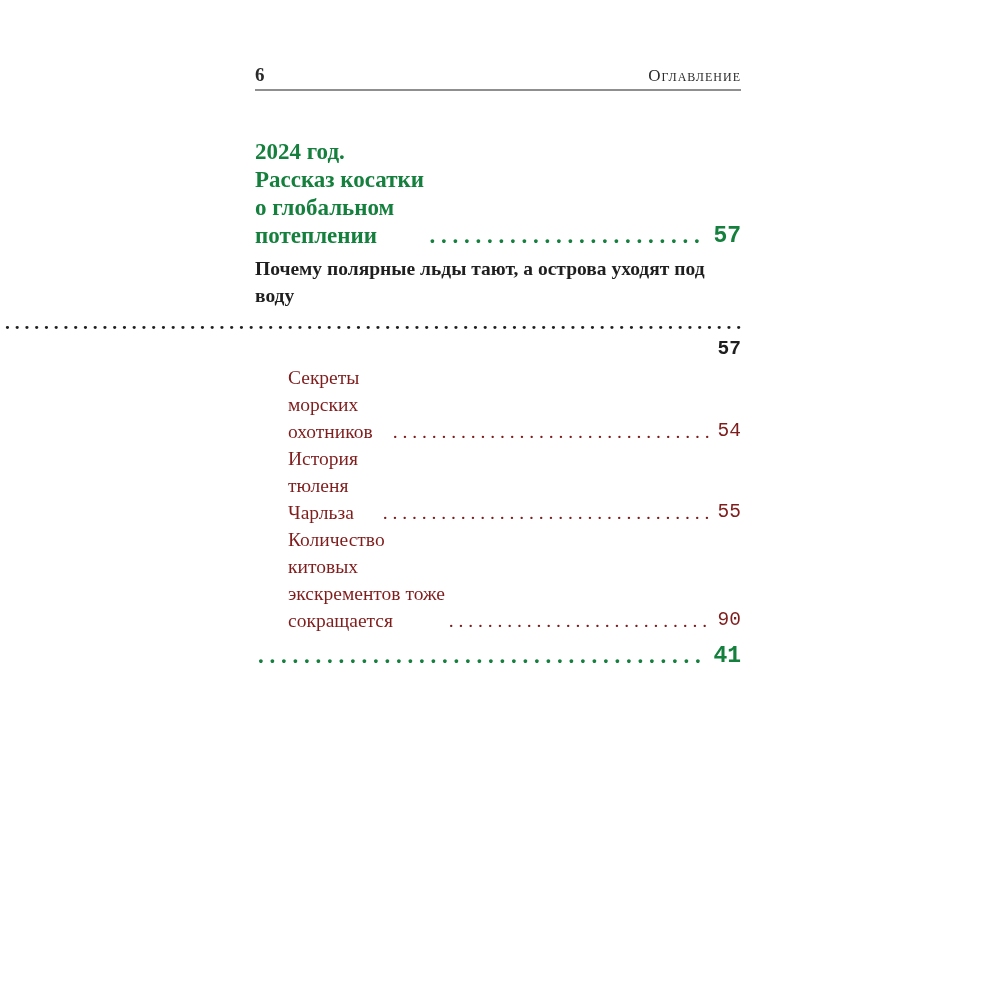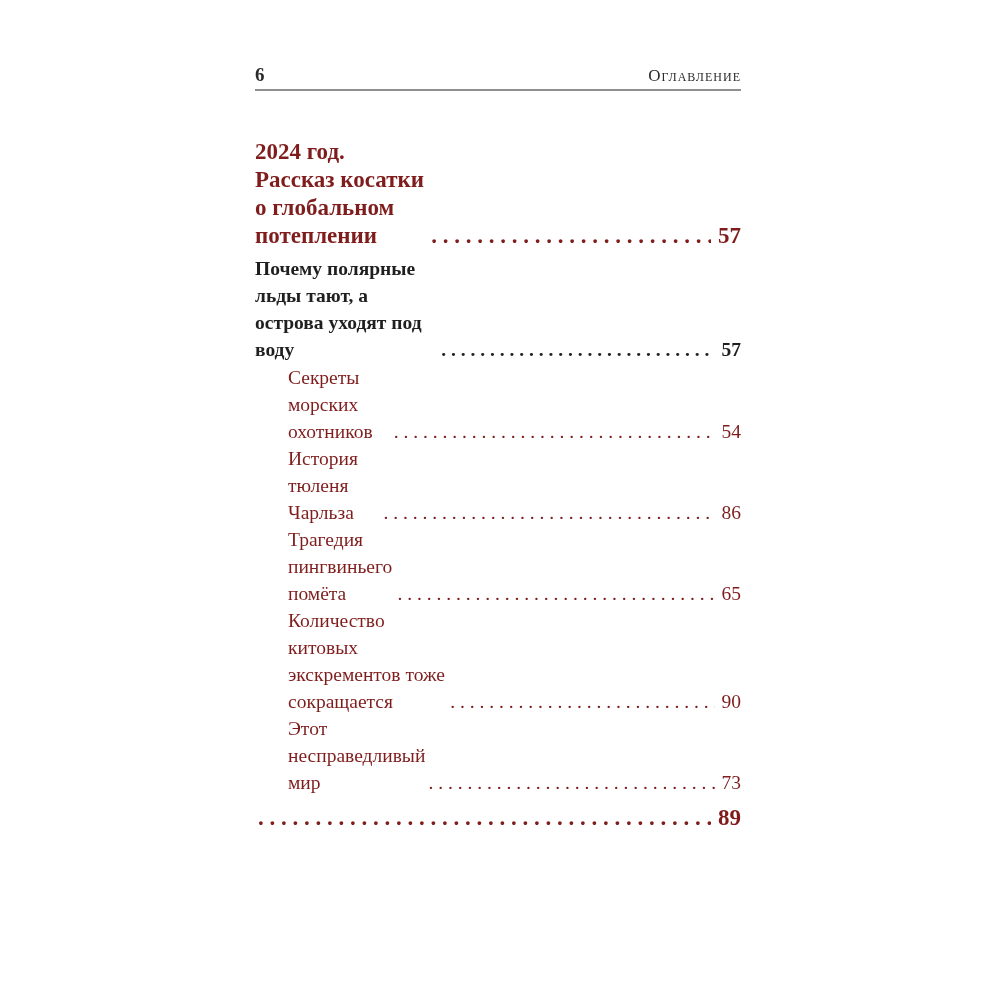--- a/index.html
+++ b/index.html
@@ -53,27 +53,28 @@
     font-size: 19.5px;
     line-height: 27px;
     color: #7f1d1d;
   }
   .toc-row.chapter {
     font-size: 23px;
     line-height: 28px;
     font-weight: bold;
     margin-top: 8px;
     margin-bottom: 5px;
-    color: #7f1d1d;
+    color: #15803d;
   }
   .toc-row.section {
     font-weight: bold;
     margin-top: 2px;
     margin-bottom: 1px;
     color: #1f1f1f;
+    flex-direction: column;
   }
   .toc-row.sub {
     padding-left: 33px;
   }
   .toc-title {
     flex: 0 1 auto;
   }
   .toc-dots {
     flex: 1 1 auto;
     min-width: 22px;
@@ -81,20 +82,21 @@
     white-space: nowrap;
     padding-left: 3px;
   }
   .toc-dots::after {
     content: ". . . . . . . . . . . . . . . . . . . . . . . . . . . . . . . . . . . . . . . . . . . . . . . . . . . . . . . . . . . . . . . . . . . . . . . . . . . .";
   }
   .toc-page {
     flex: 0 0 auto;
     margin-left: 7px;
     text-align: right;
+    font-family: Liberation Mono, monospace;
   }
 </style>
 </head>
 <body>
 
 <div class="page">
   <div class="content">
 
     <div class="running-header">
       <span class="folio">6</span>
@@ -114,37 +116,27 @@
     <span class="toc-page">57</span>
   </div>
         <div class="toc-row sub">
     <span class="toc-title">Секреты морских охотников</span>
     <span class="toc-dots"></span>
     <span class="toc-page">54</span>
   </div>
         <div class="toc-row sub">
     <span class="toc-title">История тюленя Чарльза</span>
     <span class="toc-dots"></span>
-    <span class="toc-page">86</span>
-  </div>
-        <div class="toc-row sub">
-    <span class="toc-title">Трагедия пингвиньего помёта</span>
-    <span class="toc-dots"></span>
-    <span class="toc-page">65</span>
+    <span class="toc-page">55</span>
   </div>
         <div class="toc-row sub">
     <span class="toc-title">Количество китовых экскрементов тоже сокращается</span>
     <span class="toc-dots"></span>
     <span class="toc-page">90</span>
   </div>
-        <div class="toc-row sub">
-    <span class="toc-title">Этот несправедливый мир</span>
-    <span class="toc-dots"></span>
-    <span class="toc-page">73</span>
-  </div>
         <div class="toc-row chapter">
     <span class="toc-dots"></span>
-    <span class="toc-page">89</span>
+    <span class="toc-page">41</span>
   </div>
       </nav>
 
   </div>
 </div>
 
 </body></html>

